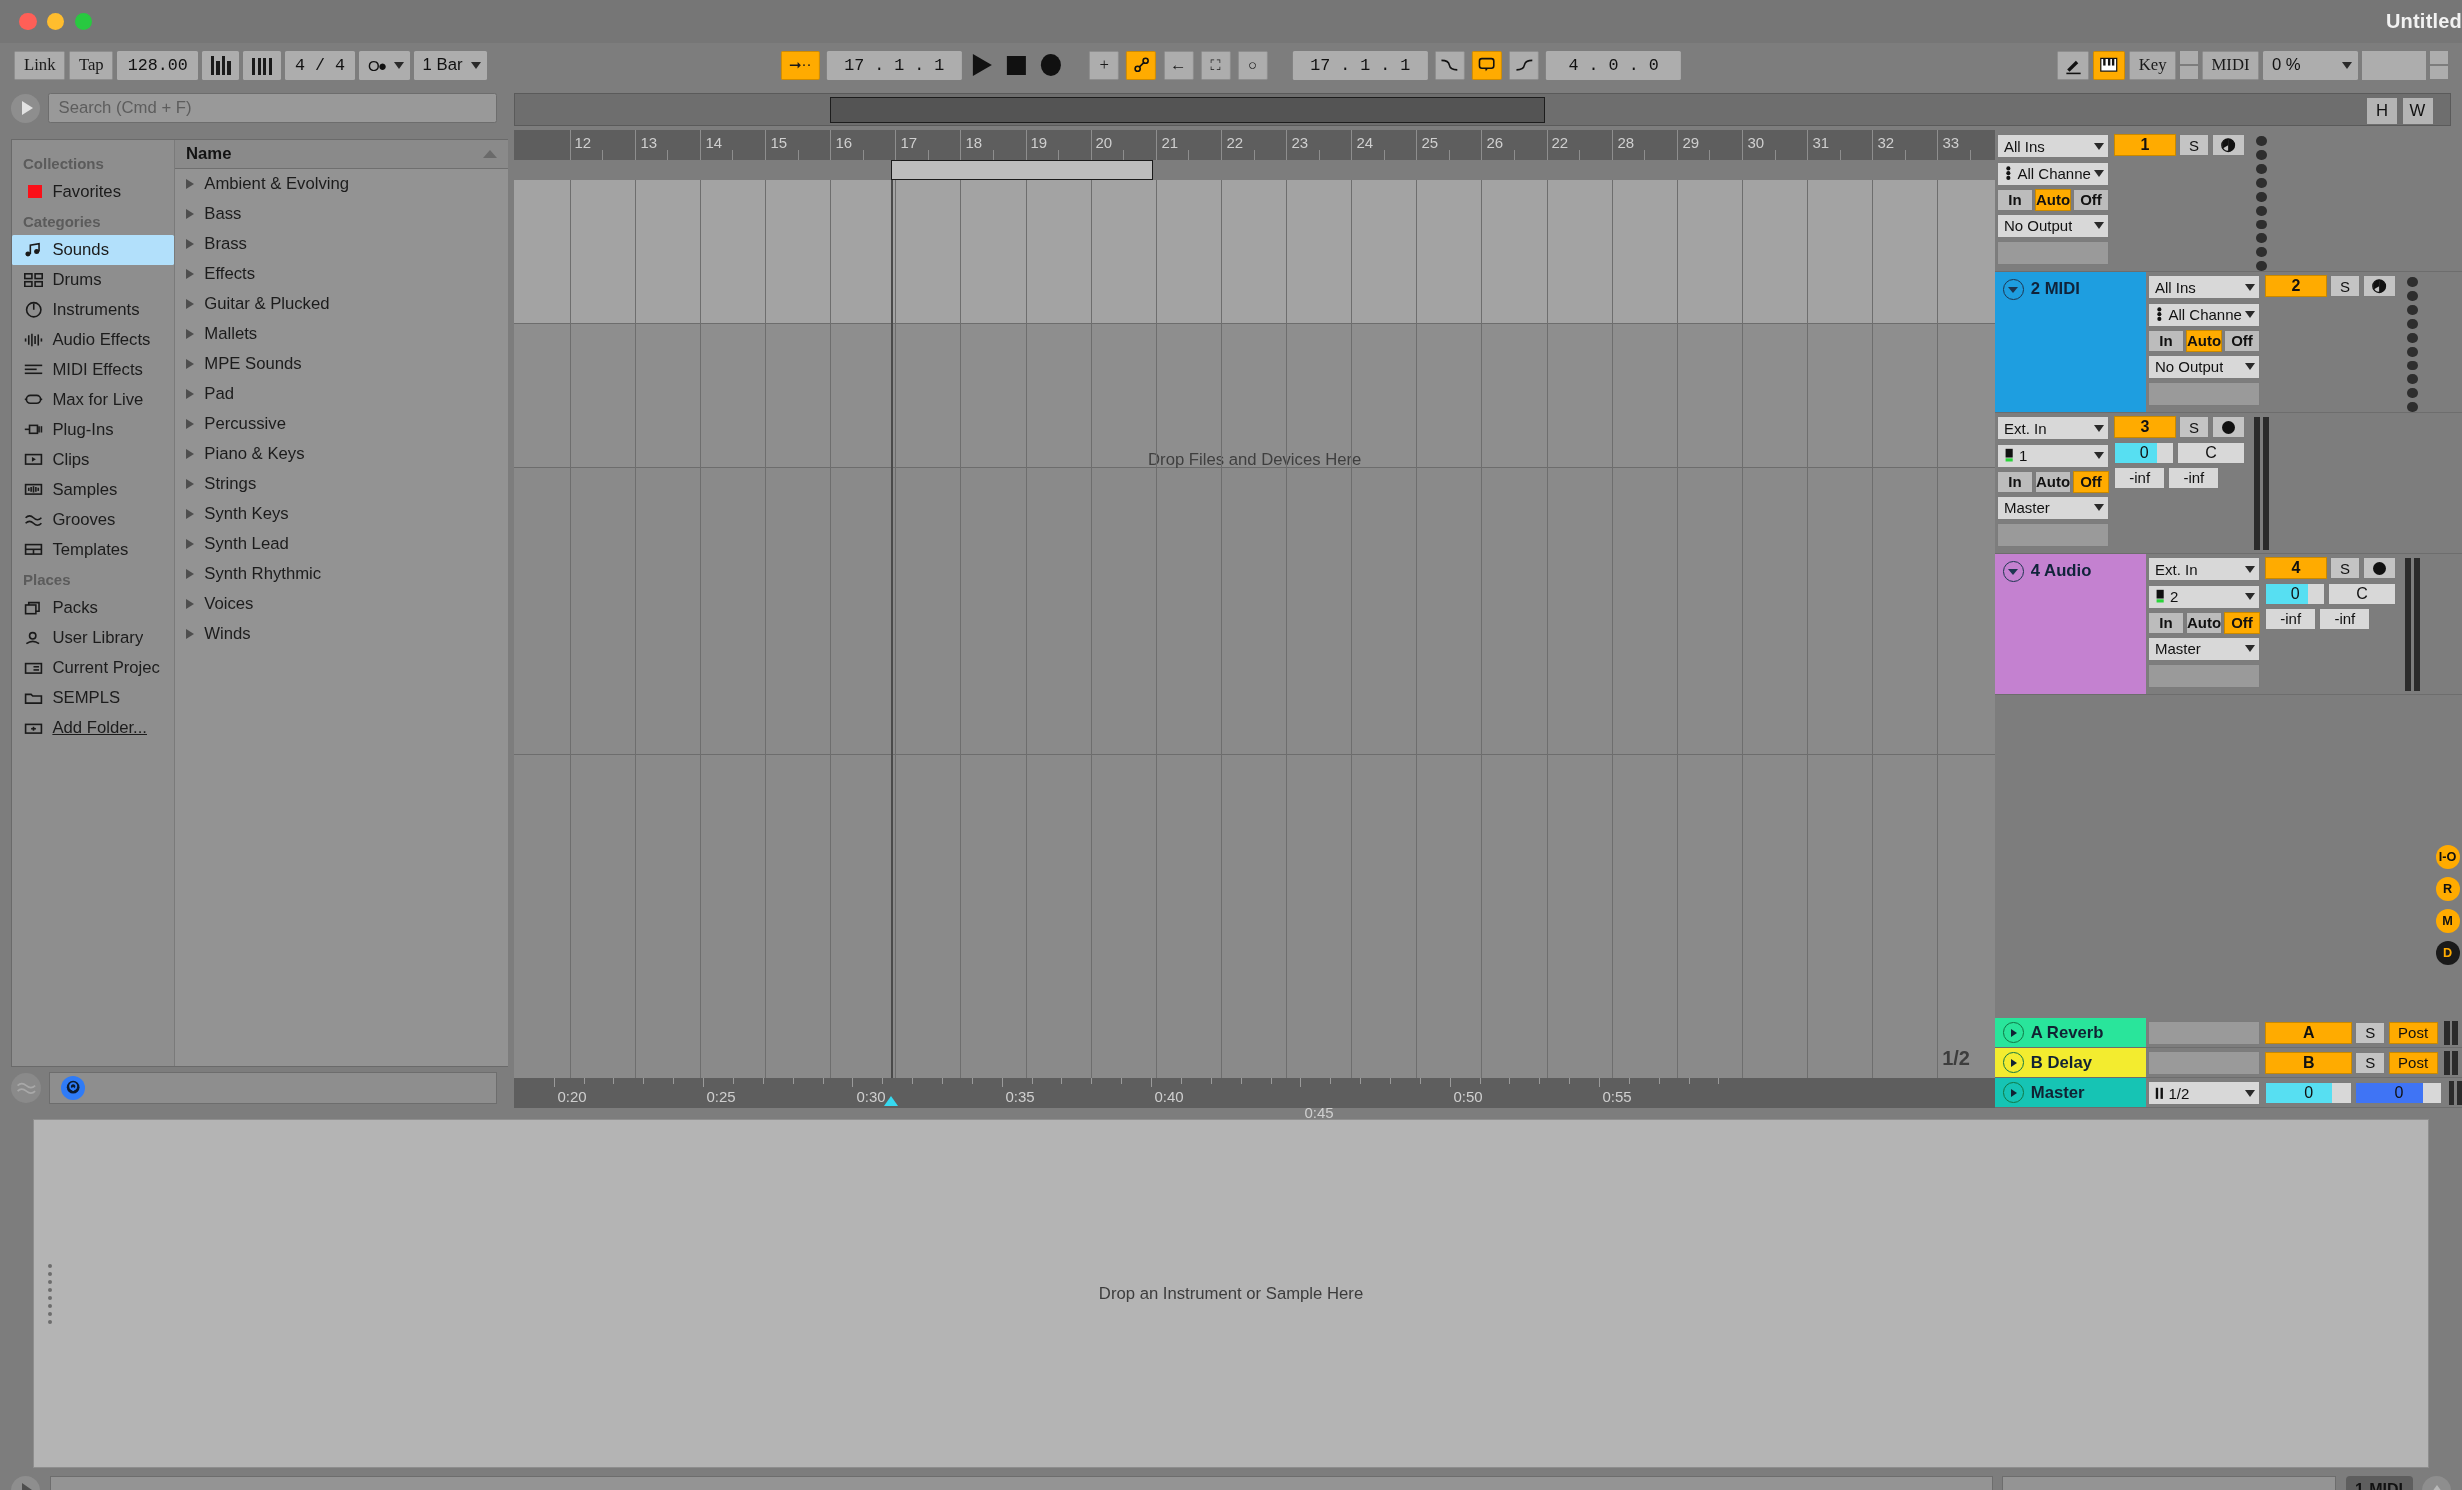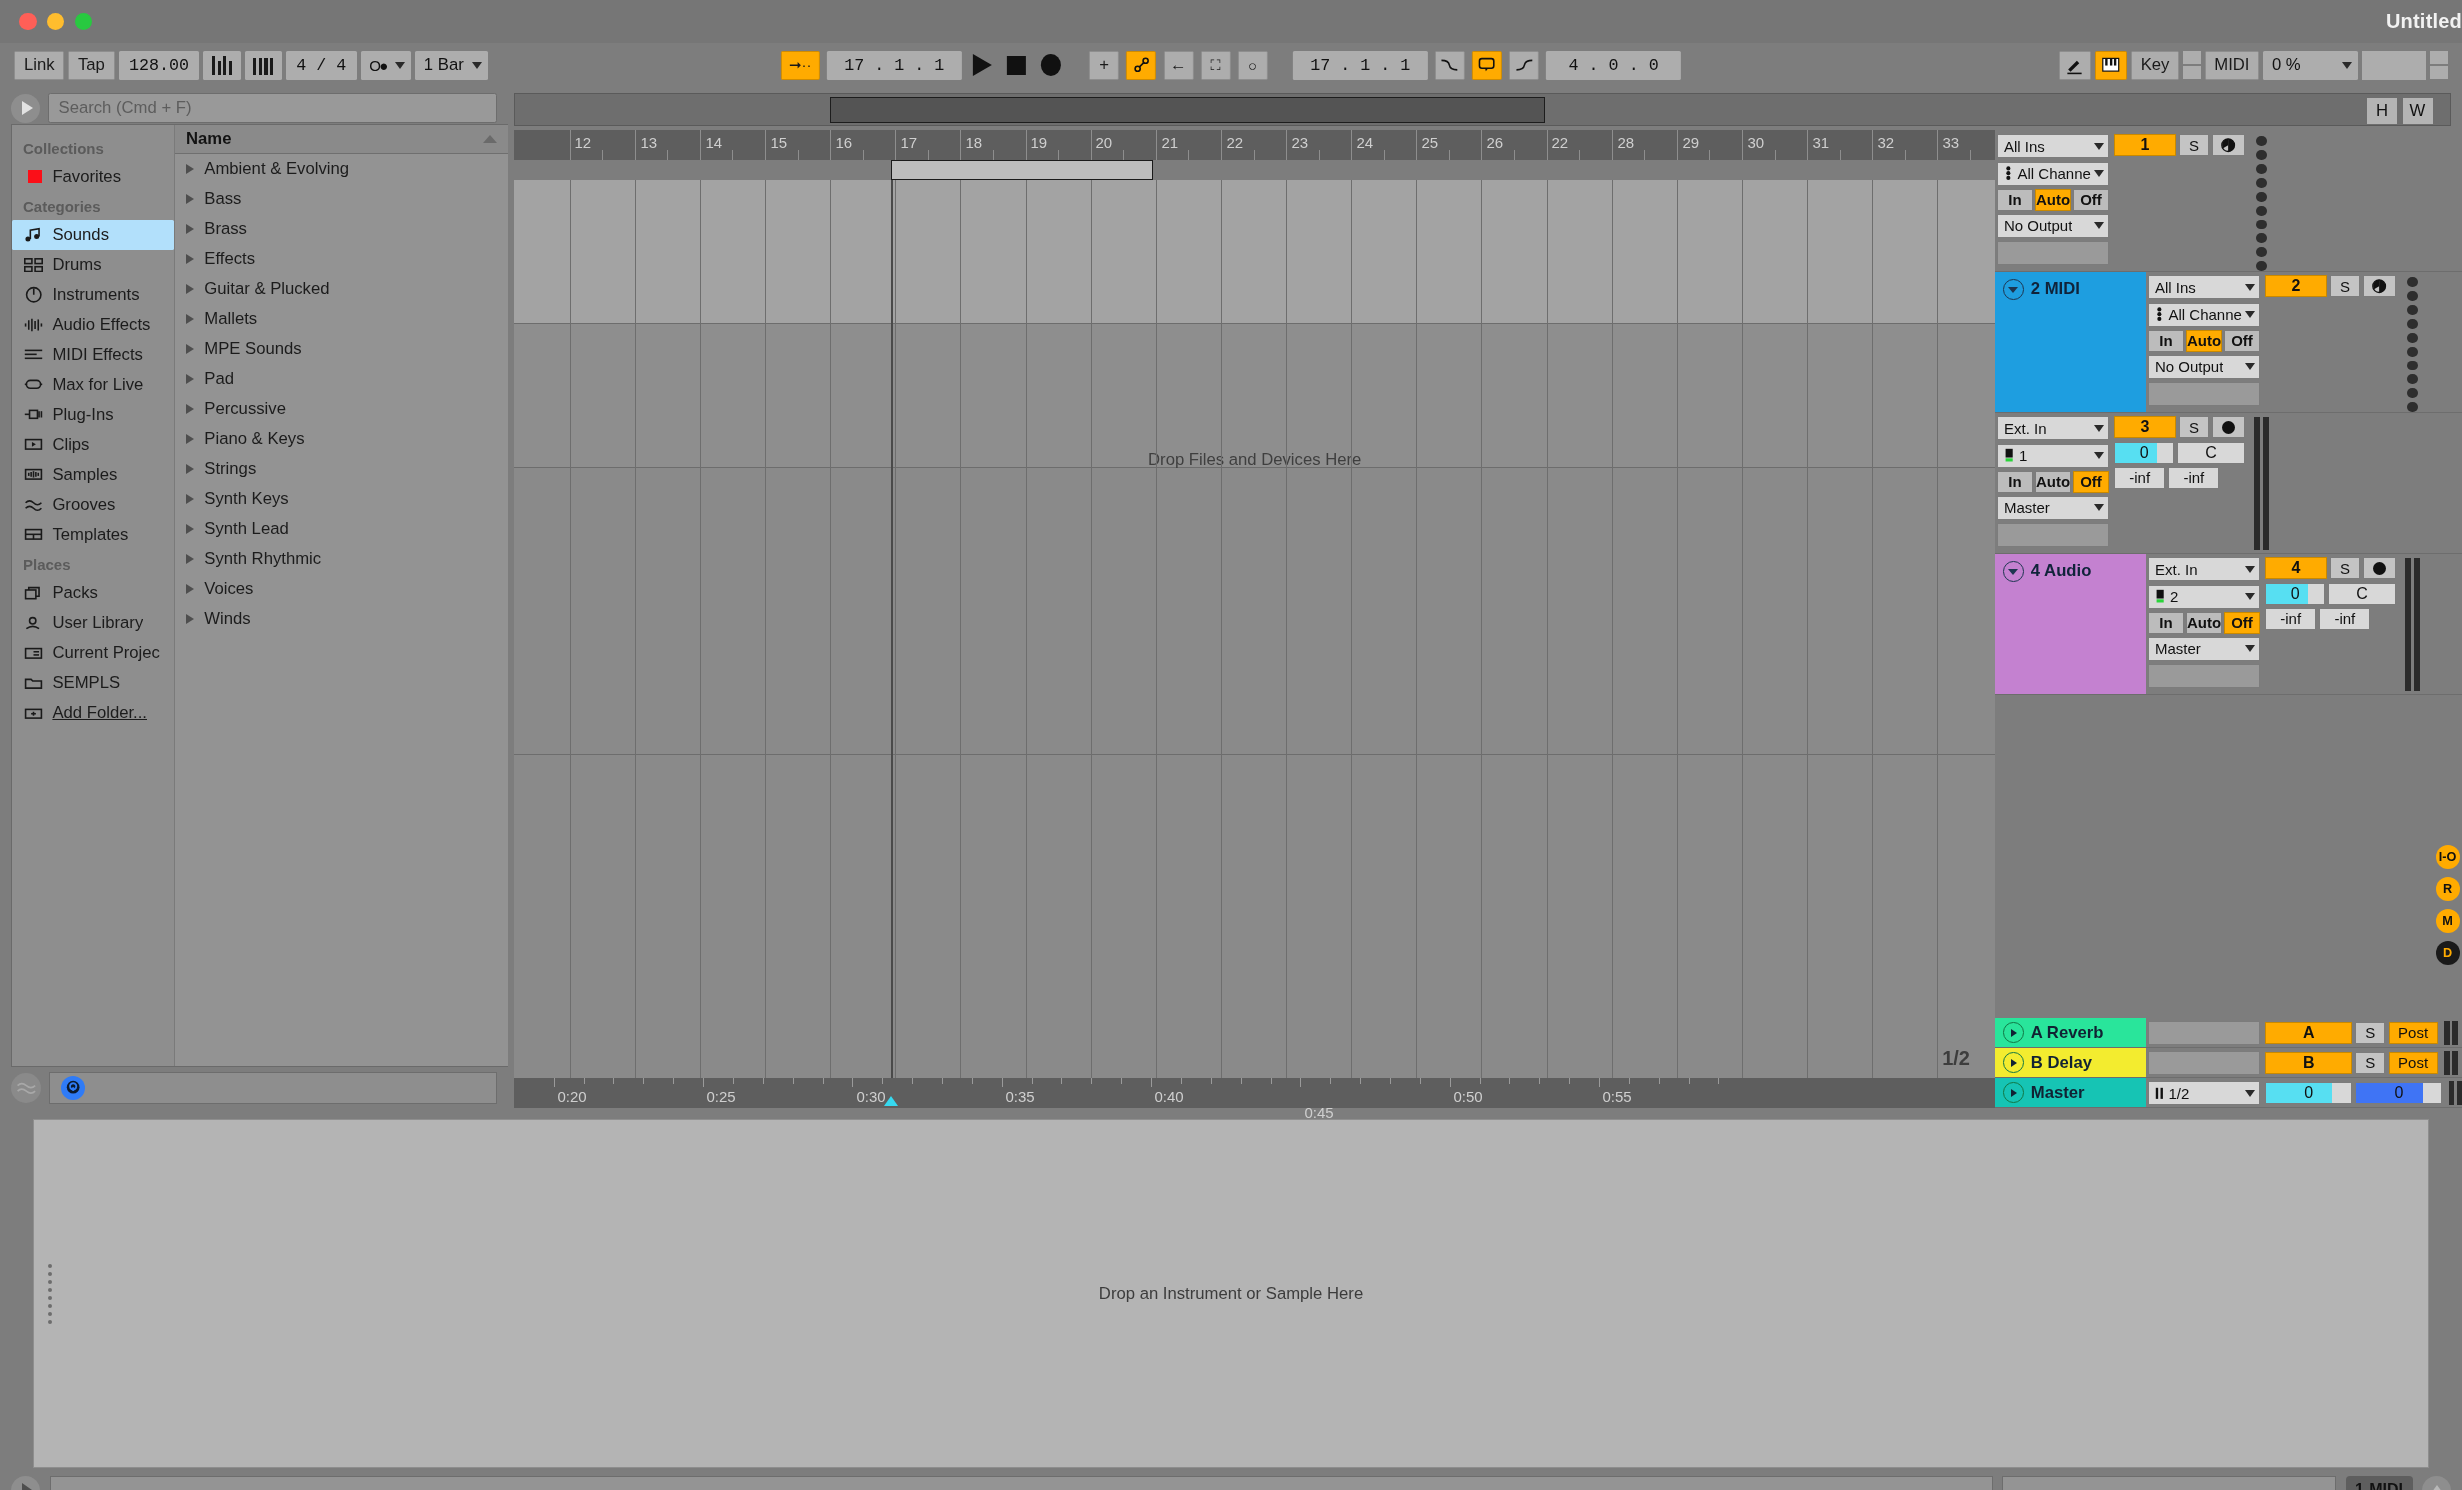--- a/index.html
+++ b/index.html
@@ -15,21 +15,21 @@
   .dot.r{background:#ff5f57;} .dot.y{background:#ffbd2e;} .dot.g{background:#28c940;}
   .win-title { position:absolute; left:0; right:0; text-align:right;
      font-size:20px; color:#f2f2f2; font-weight:bold; letter-spacing:0.2px; }
 
   
   .ctlbar { height:44px; background:#7d7d7d; display:flex; align-items:center;
      position:relative; padding:0 14.3px; }
   .grp { display:flex; align-items:center; gap:4px; }
   .btn { background:#adadad; border:0.8px solid #8e8e8e; color:#1a1a1a;
      font-size:16.7px; height:29px; display:flex; align-items:center;
-     justify-content:center; padding:0 8.7px; border-radius:1.6px; }
+     justify-content:center; padding:0 8.7px; border-radius:1.6px;font-family:Liberation Serif, serif; }
   .btn.on { background:#ffab00; border-color:#d18c00; }
   .btn.flat { background:#adadad; border:none; }
   .numfield { background:#adadad; height:29px; display:flex; align-items:center;
      justify-content:center; color:#111; font-size:16.7px; padding:0 10.3px;
      font-family:"Liberation Mono", monospace; border-radius:1.6px;}
   .sel { background:#adadad; height:29px; display:flex; align-items:center;
      gap:8px; padding:0 6.4px 0 8.7px; font-size:16.7px; color:#111; border-radius:1.6px;}
   .caret { width:0;height:0;border-left:5.6px solid transparent;
      border-right:5.6px solid transparent;border-top:7.1px solid #2a2a2a;}
   .metro { display:flex; gap:2.4px; align-items:flex-end; height:20.7px; }
@@ -54,21 +54,21 @@
      display:flex; flex-direction:column;}
   .srow { display:flex; align-items:center; gap:8px; padding-right:11px;}
   .circbtn { width:29px;height:29px;border-radius:50%;background:#8e8e8e;
      display:flex;align-items:center;justify-content:center;flex:none;}
   .circbtn .t { width:0;height:0;border-left:11px solid #e2e2e2;
      border-top:7.1px solid transparent;border-bottom:7.1px solid transparent;
      margin-left:3.2px;}
   .search { flex:1; height:30px; background:#999; border:0.8px solid #6d6d6d;
      border-radius:2.4px; display:flex; align-items:center; padding:0 9.5px;
      color:#5d5d5d; font-size:16.7px;}
-  .brbody { flex:1; display:flex; margin-top:1px; background:#939393;
+  .brbody { flex:1; display:flex; margin-top:16px; background:#939393;
      border:0.8px solid #6a6a6a; border-right:none; overflow:hidden;}
   .brleft { width:163px; background:#8e8e8e; padding-top:8px;
      border-right:0.8px solid #7a7a7a;}
   .brright { flex:1; background:#939393; }
   .sechead { font-size:15px; color:#5b5b5b; font-weight:bold;
      padding:6.4px 0 4.8px 11px;}
   .sbitem { display:flex; align-items:center; gap:8.7px; height:30px;
      padding-left:11px; font-size:16.7px; color:#1c1c1c;}
   .sbitem.sel { background:#b2e0fb; }
   .sbitem .ico { width:20.7px; height:17.5px; flex:none; display:flex;

